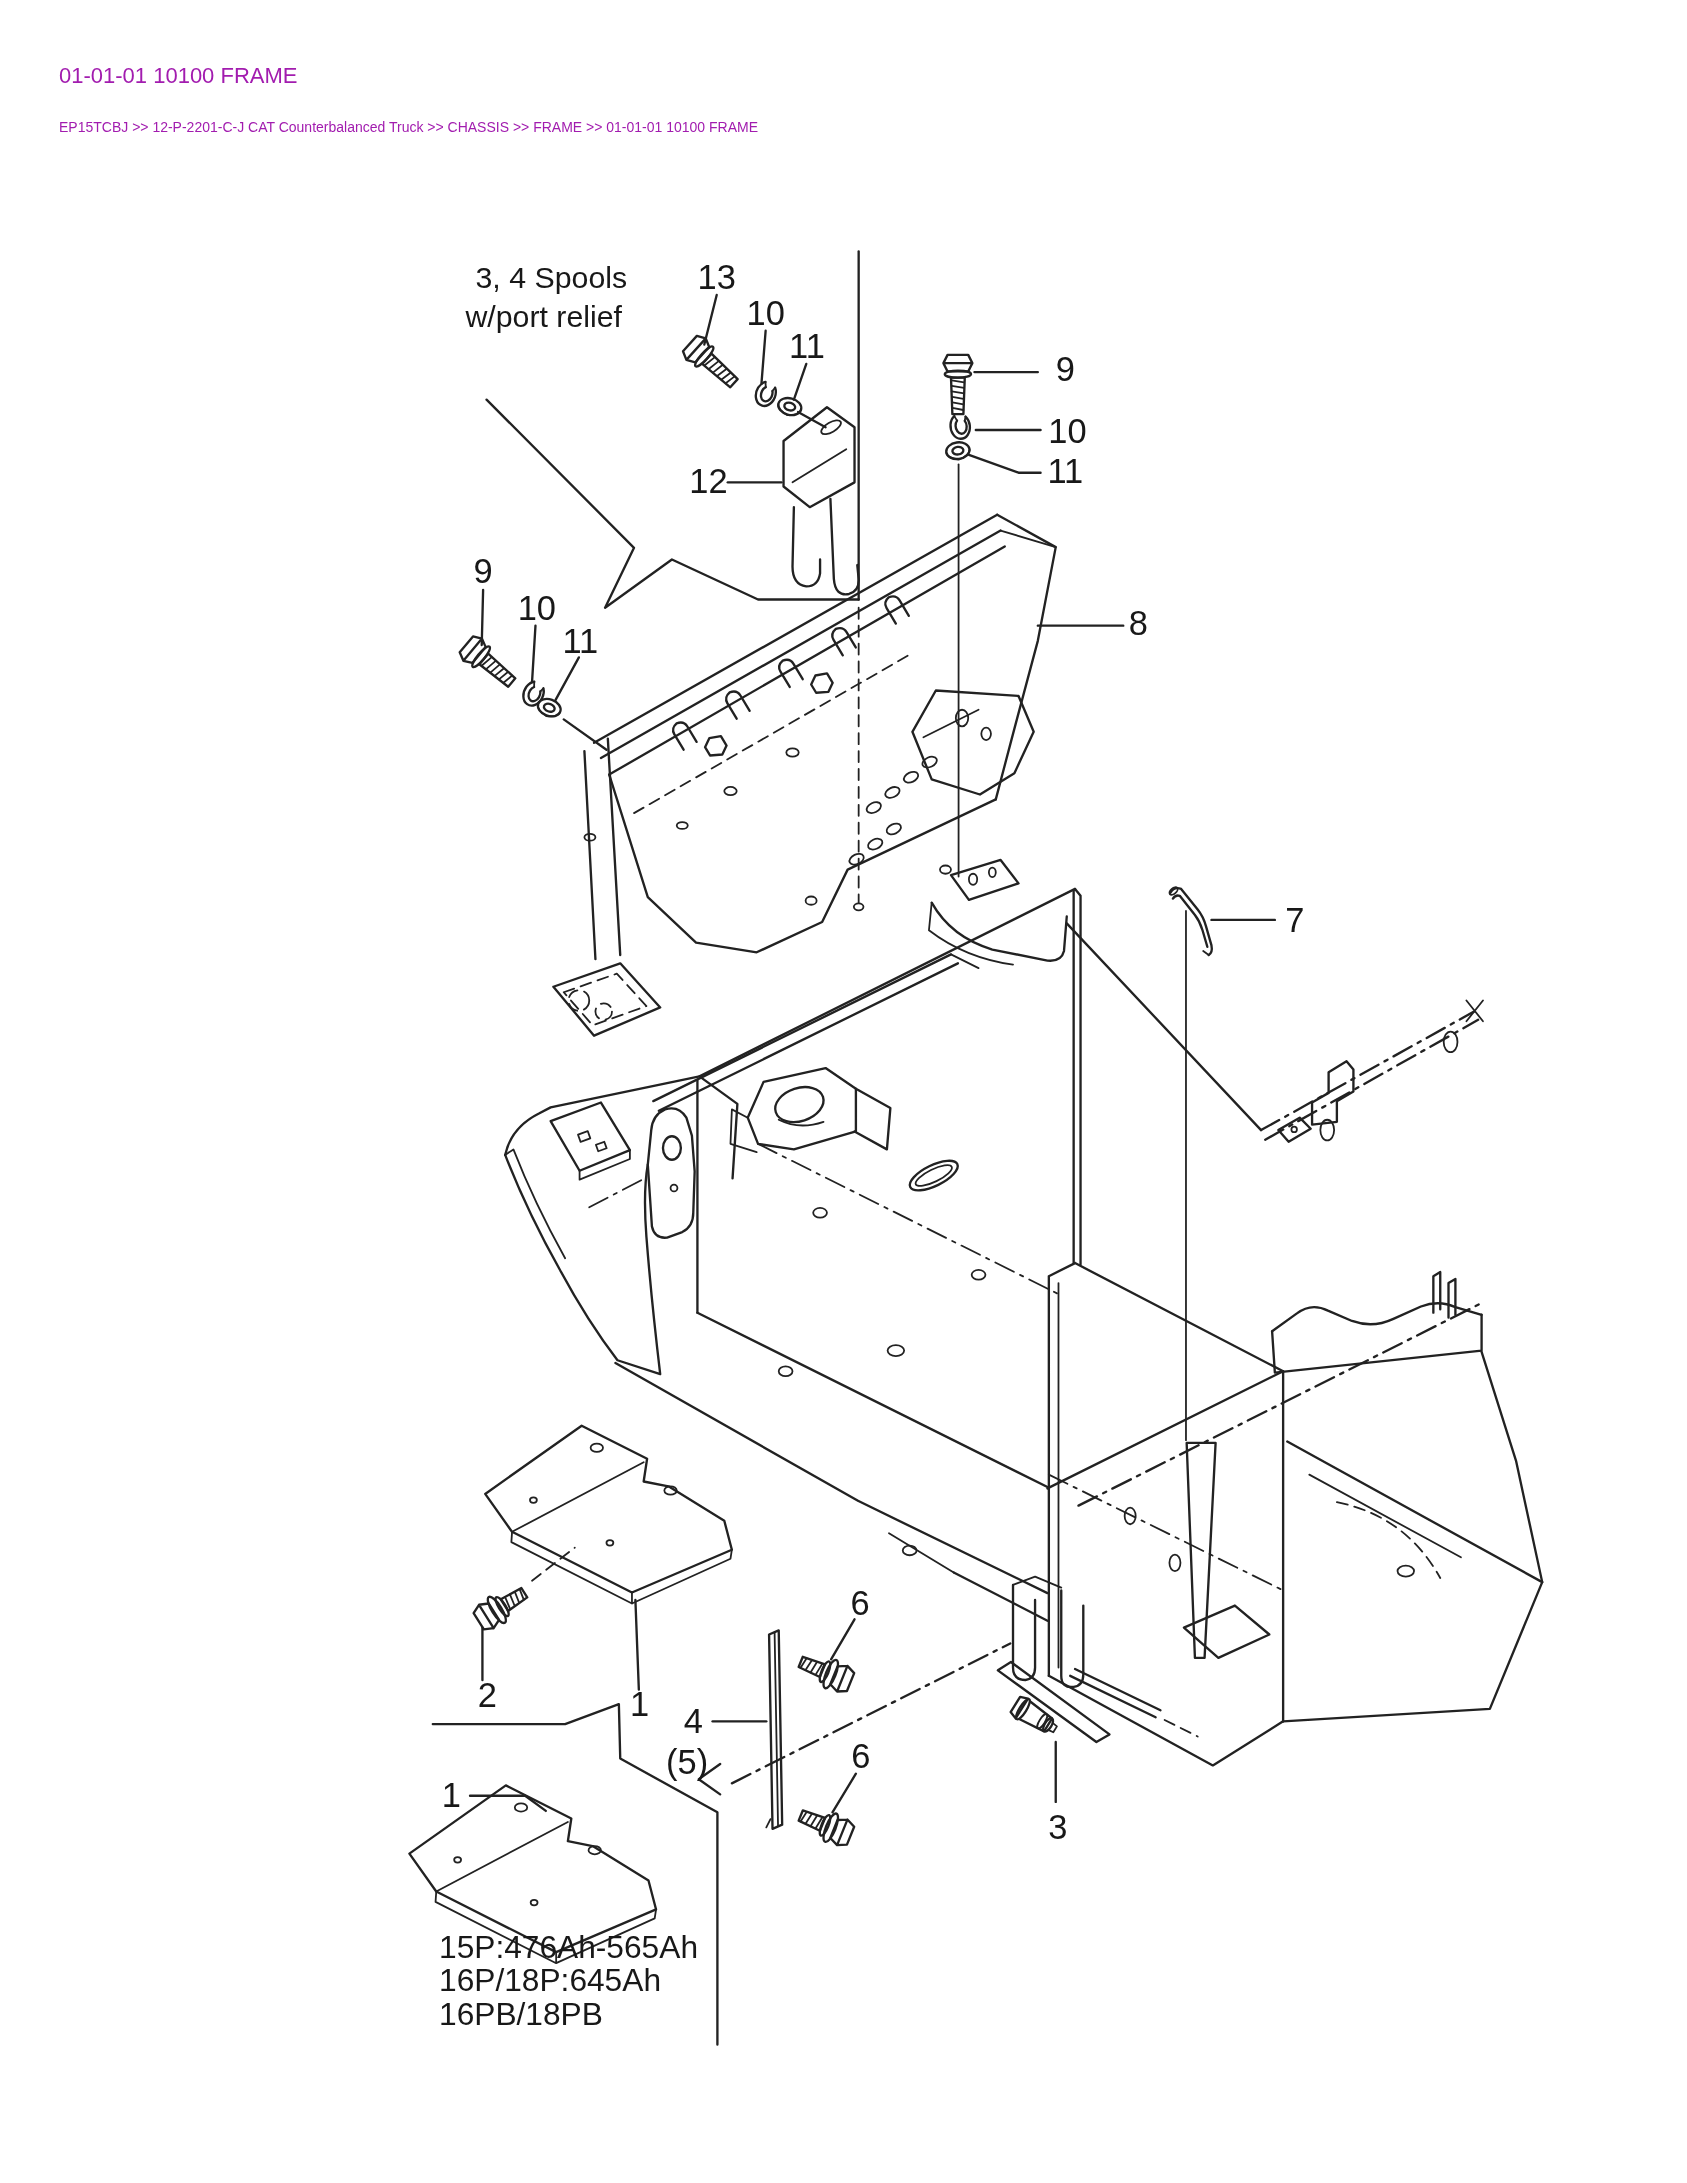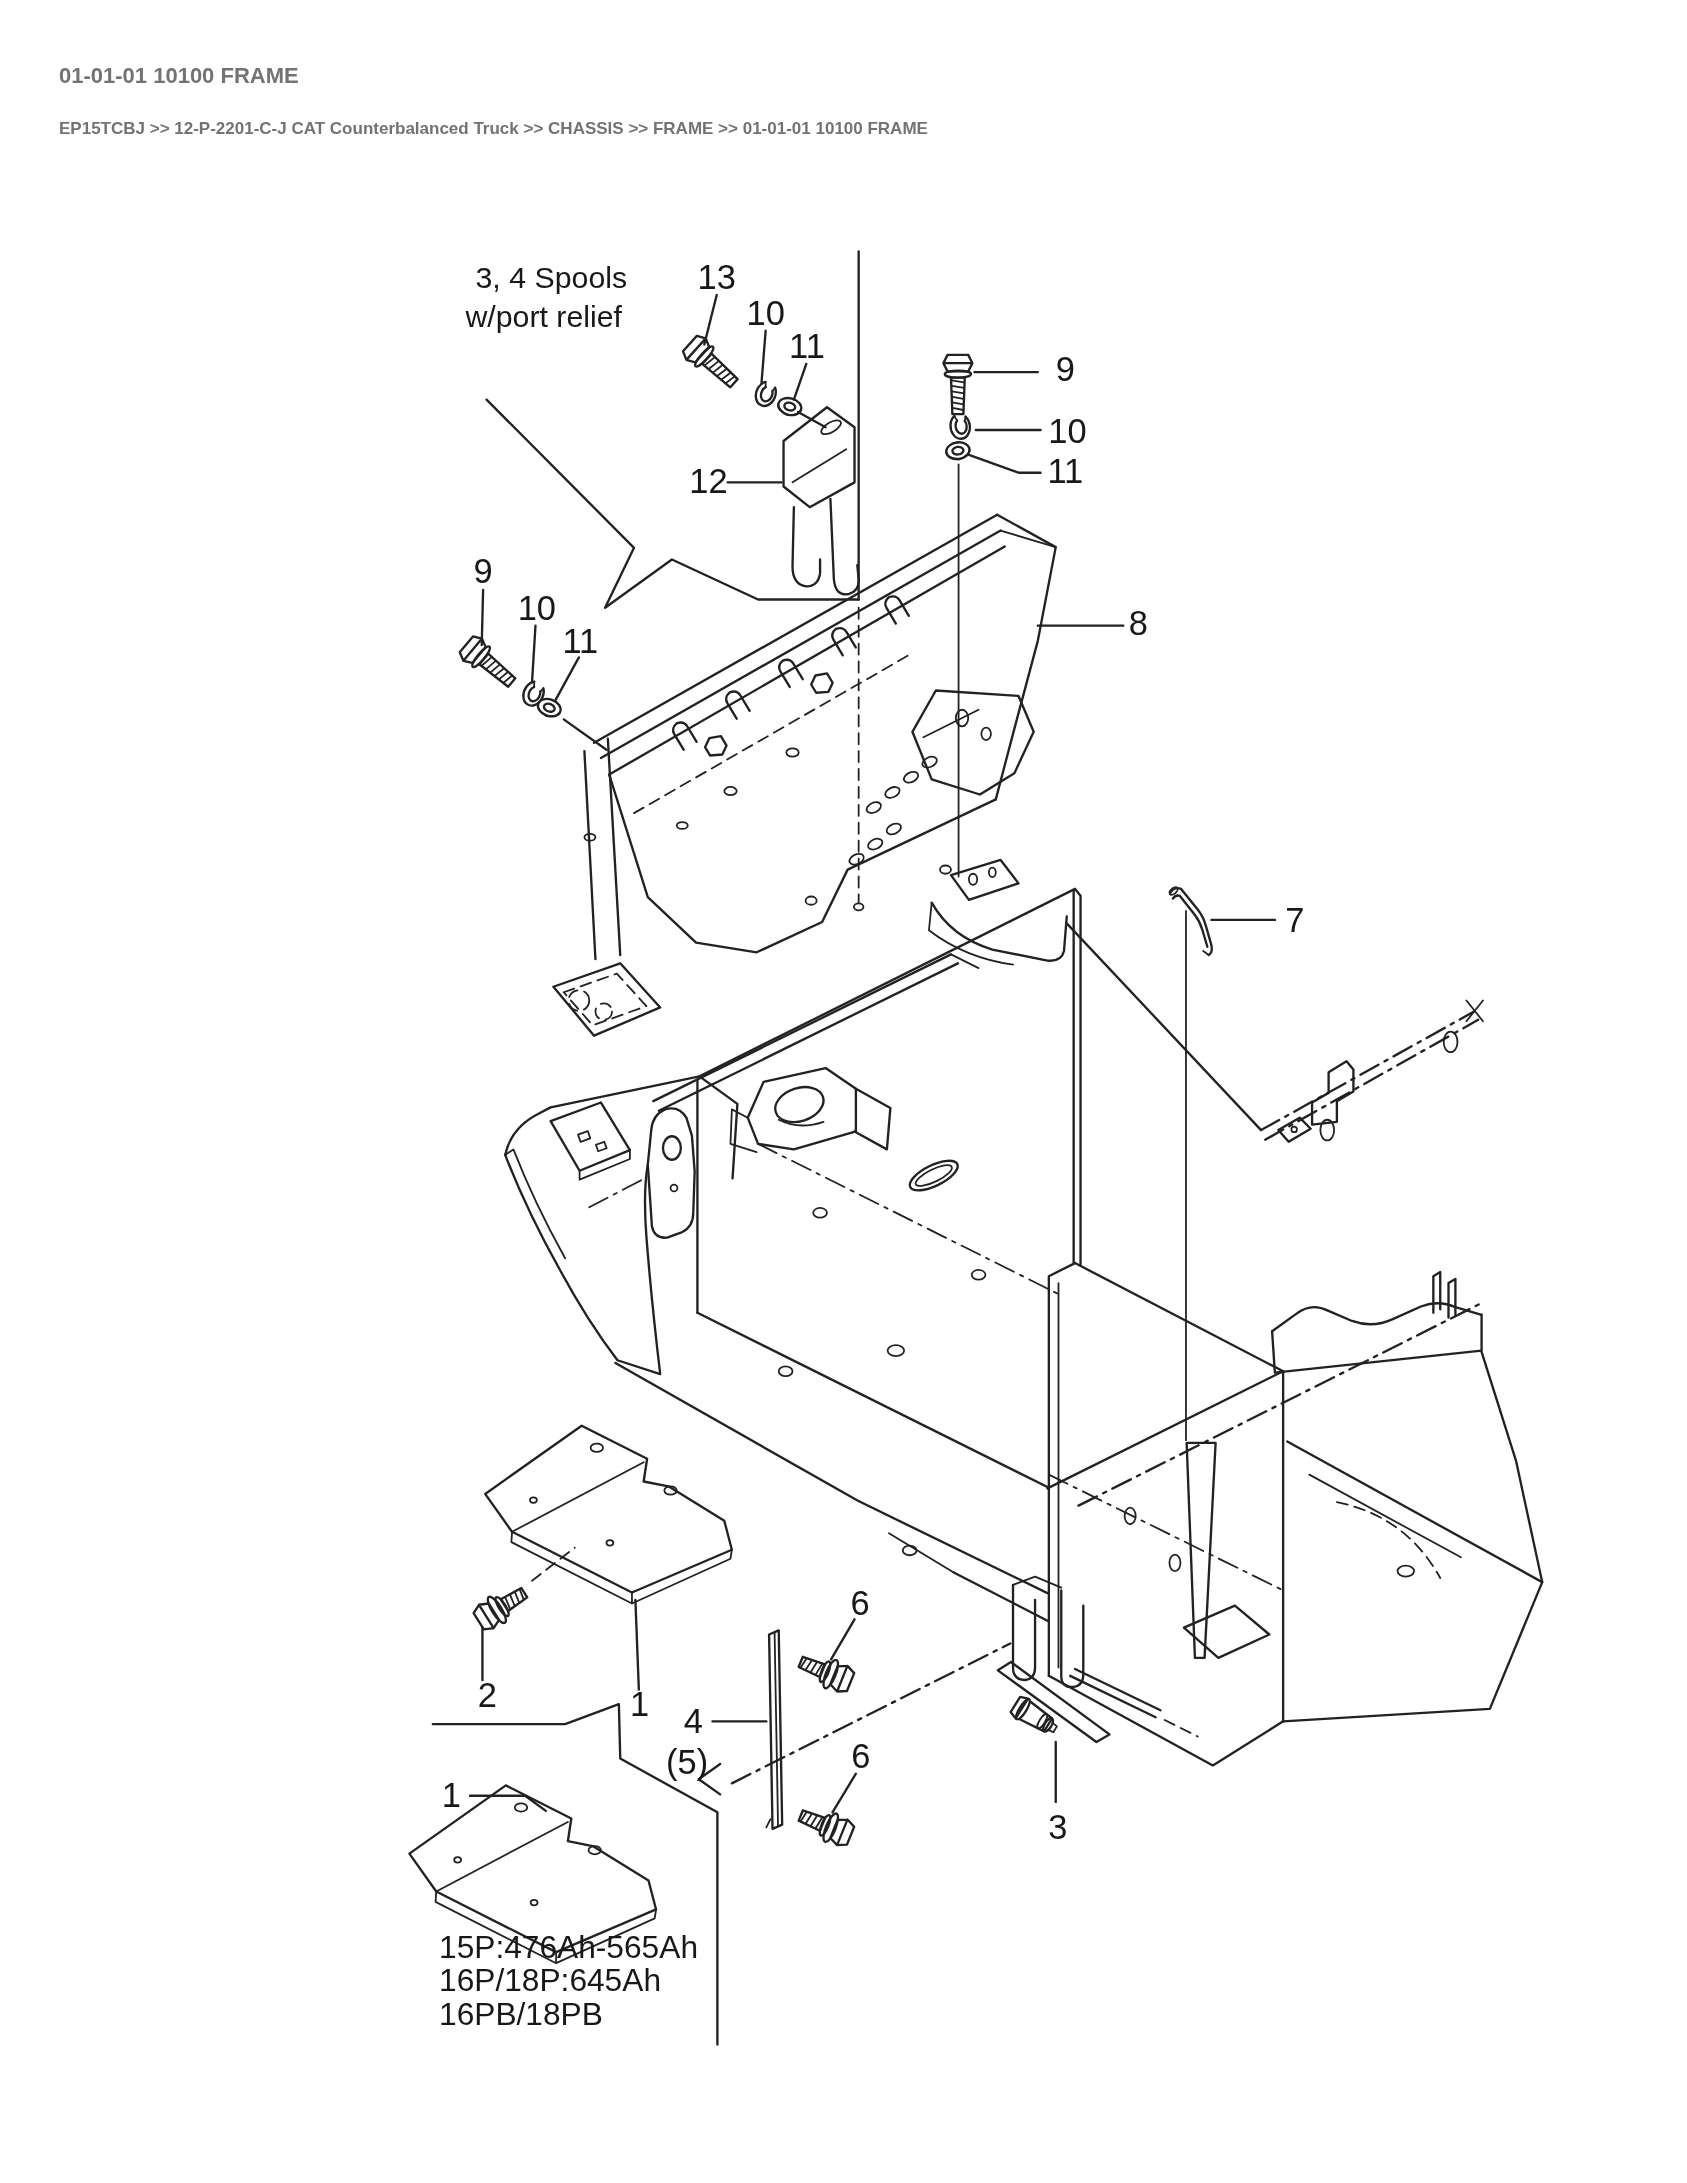--- a/index.html
+++ b/index.html
@@ -1,20 +1,20 @@
 <!DOCTYPE html>
 <html style="font-size:11px"><head>
 <meta charset="utf-8">
 <style>
   html,body{margin:0;padding:0;background:#ffffff;}
   .page{position:relative;width:1687px;height:2183px;background:#ffffff;overflow:hidden;
         font-family:"Liberation Sans",sans-serif;}
-  .hdr{position:absolute;left:59px;color:#737373;font-weight:700;white-space:nowrap;text-align:right;}
+  .hdr{position:absolute;left:59px;color:#a21caf;font-weight:400;white-space:nowrap;text-align:right;}
   #hdr-title{top:63px;font-size:22px;}
-  #hdr-breadcrumb{top:119px;font-size:17px;}
+  #hdr-breadcrumb{top:119px;font-size:14px;}
   svg{position:absolute;left:0;top:0;}
   .ln{stroke:#222;stroke-width:3.4;fill:none;stroke-linecap:round;stroke-linejoin:round;}
   .thin{stroke-width:2.6;}
   .dash{stroke-dasharray:16 10;}
   .dashdot{stroke-dasharray:30 10 5 10;}
   .part-label{font-family:"Liberation Sans",sans-serif;font-size:50px;fill:#181818;text-anchor:middle;}
   .note{font-family:"Liberation Sans",sans-serif;font-size:44px;fill:#181818;text-anchor:middle;}
   .bignote{font-family:"Liberation Sans",sans-serif;font-size:46px;fill:#181818;}
 </style>
 </head>

